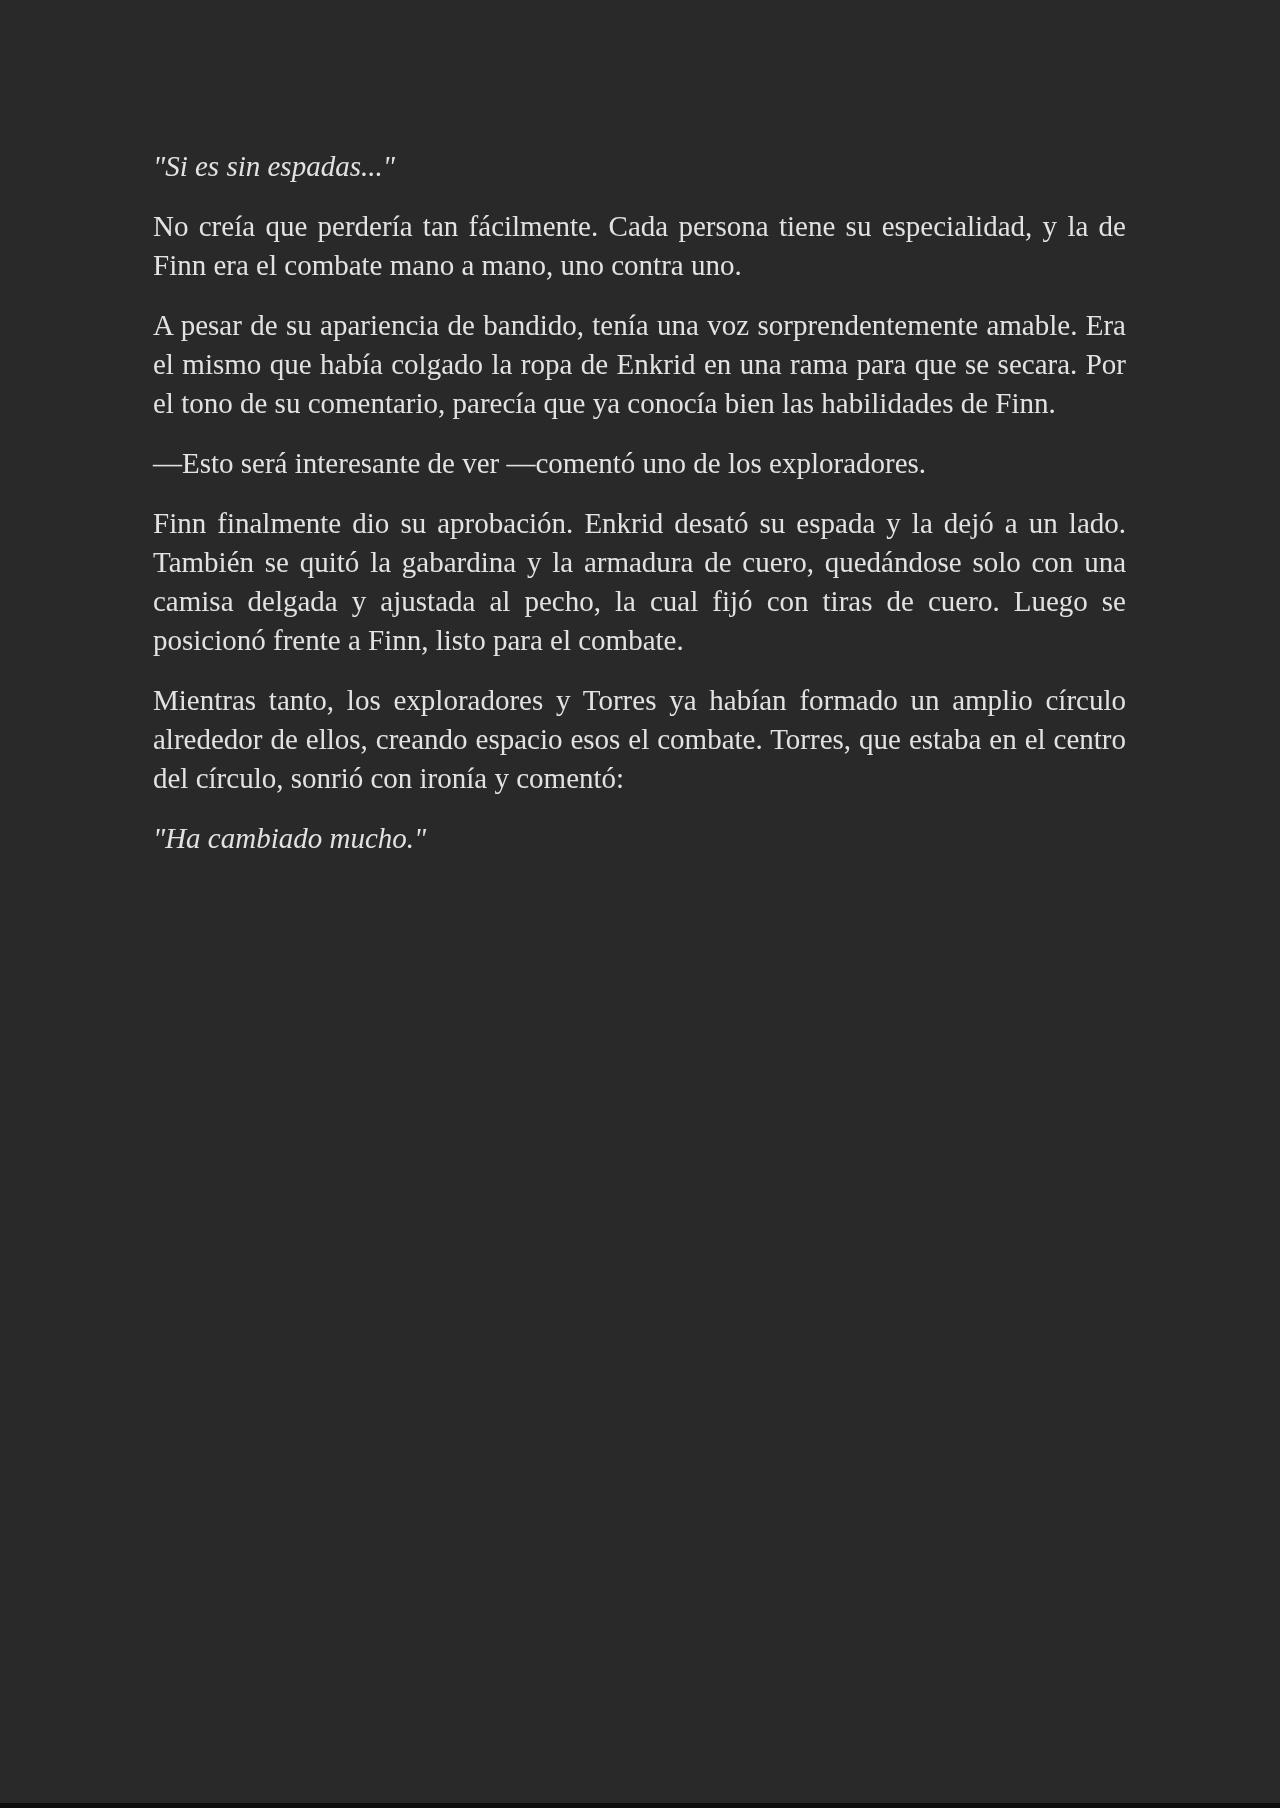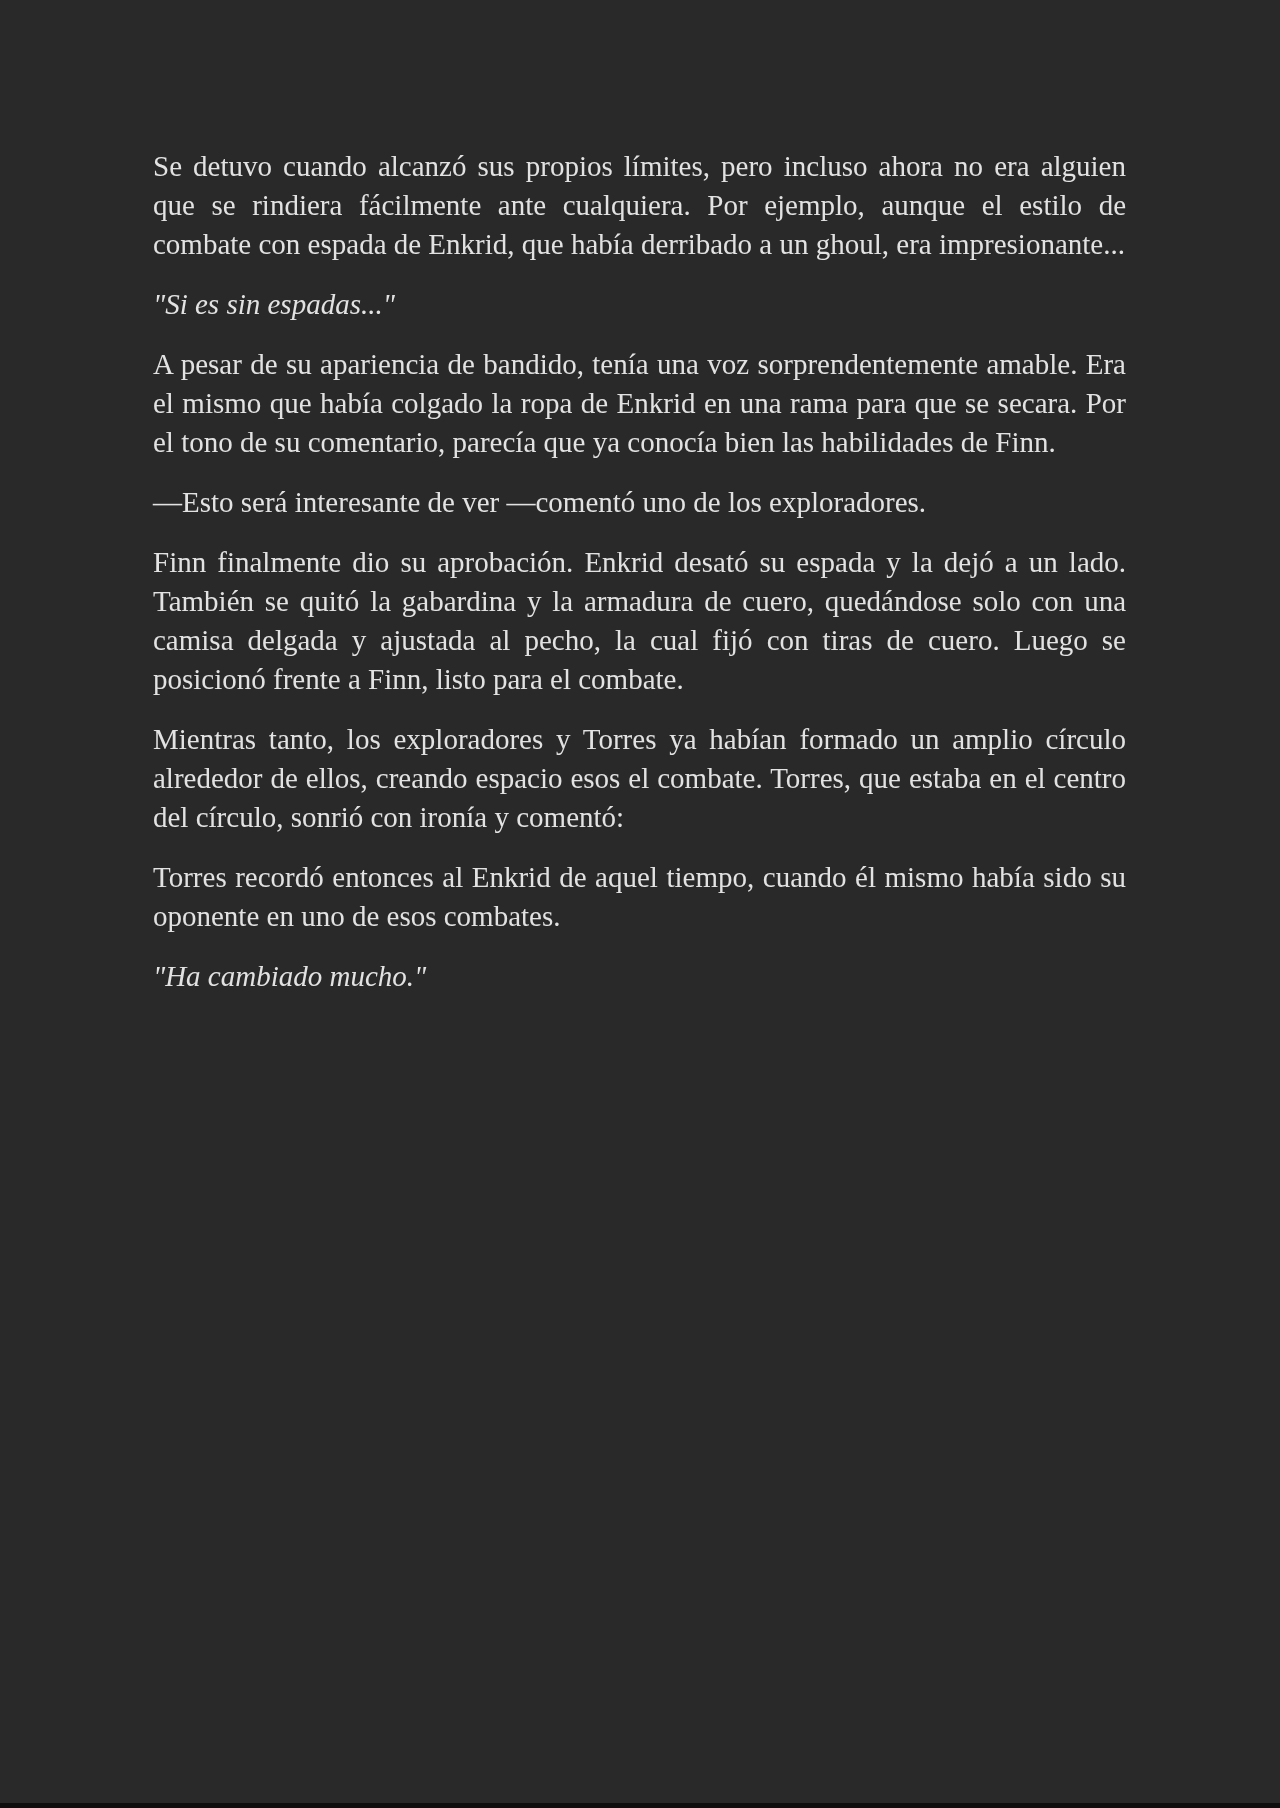--- a/index.html
+++ b/index.html
@@ -39,23 +39,22 @@
     bottom: 0;
     width: 100%;
     height: 5px;
     background: #0e0e0e;
   }
 </style>
 </head>
 <body>
 
 <div class="page">
-  <p>Se detuvo cuando alcanzó sus propios límites, pero incluso ahora no era alguien que se rindiera fácilmente ante cualquiera. Por ejemplo, aunque el estilo de combate con espada de Enkrid, que había derribado a un ghoul, era impresionante...</p>
   <p class="italic">"Si es sin espadas..."</p>
+  <p>No creía que perdería tan fácilmente. Cada persona tiene su especialidad, y la de Finn era el combate mano a mano, uno contra uno.</p>
   <p>A pesar de su apariencia de bandido, tenía una voz sorprendentemente amable. Era el mismo que había colgado la ropa de Enkrid en una rama para que se secara. Por el tono de su comentario, parecía que ya conocía bien las habilidades de Finn.</p>
   <p>—Esto será interesante de ver —comentó uno de los exploradores.</p>
   <p>Finn finalmente dio su aprobación. Enkrid desató su espada y la dejó a un lado. También se quitó la gabardina y la armadura de cuero, quedándose solo con una camisa delgada y ajustada al pecho, la cual fijó con tiras de cuero. Luego se posicionó frente a Finn, listo para el combate.</p>
   <p>Mientras tanto, los exploradores y Torres ya habían formado un amplio círculo alrededor de ellos, creando espacio esos el combate. Torres, que estaba en el centro del círculo, sonrió con ironía y comentó:</p>
-  <p>Torres recordó entonces al Enkrid de aquel tiempo, cuando él mismo había sido su oponente en uno de esos combates.</p>
   <p class="italic">"Ha cambiado mucho."</p>
 </div>
 
 <div class="bottom-edge"></div>
 
 </body></html>

